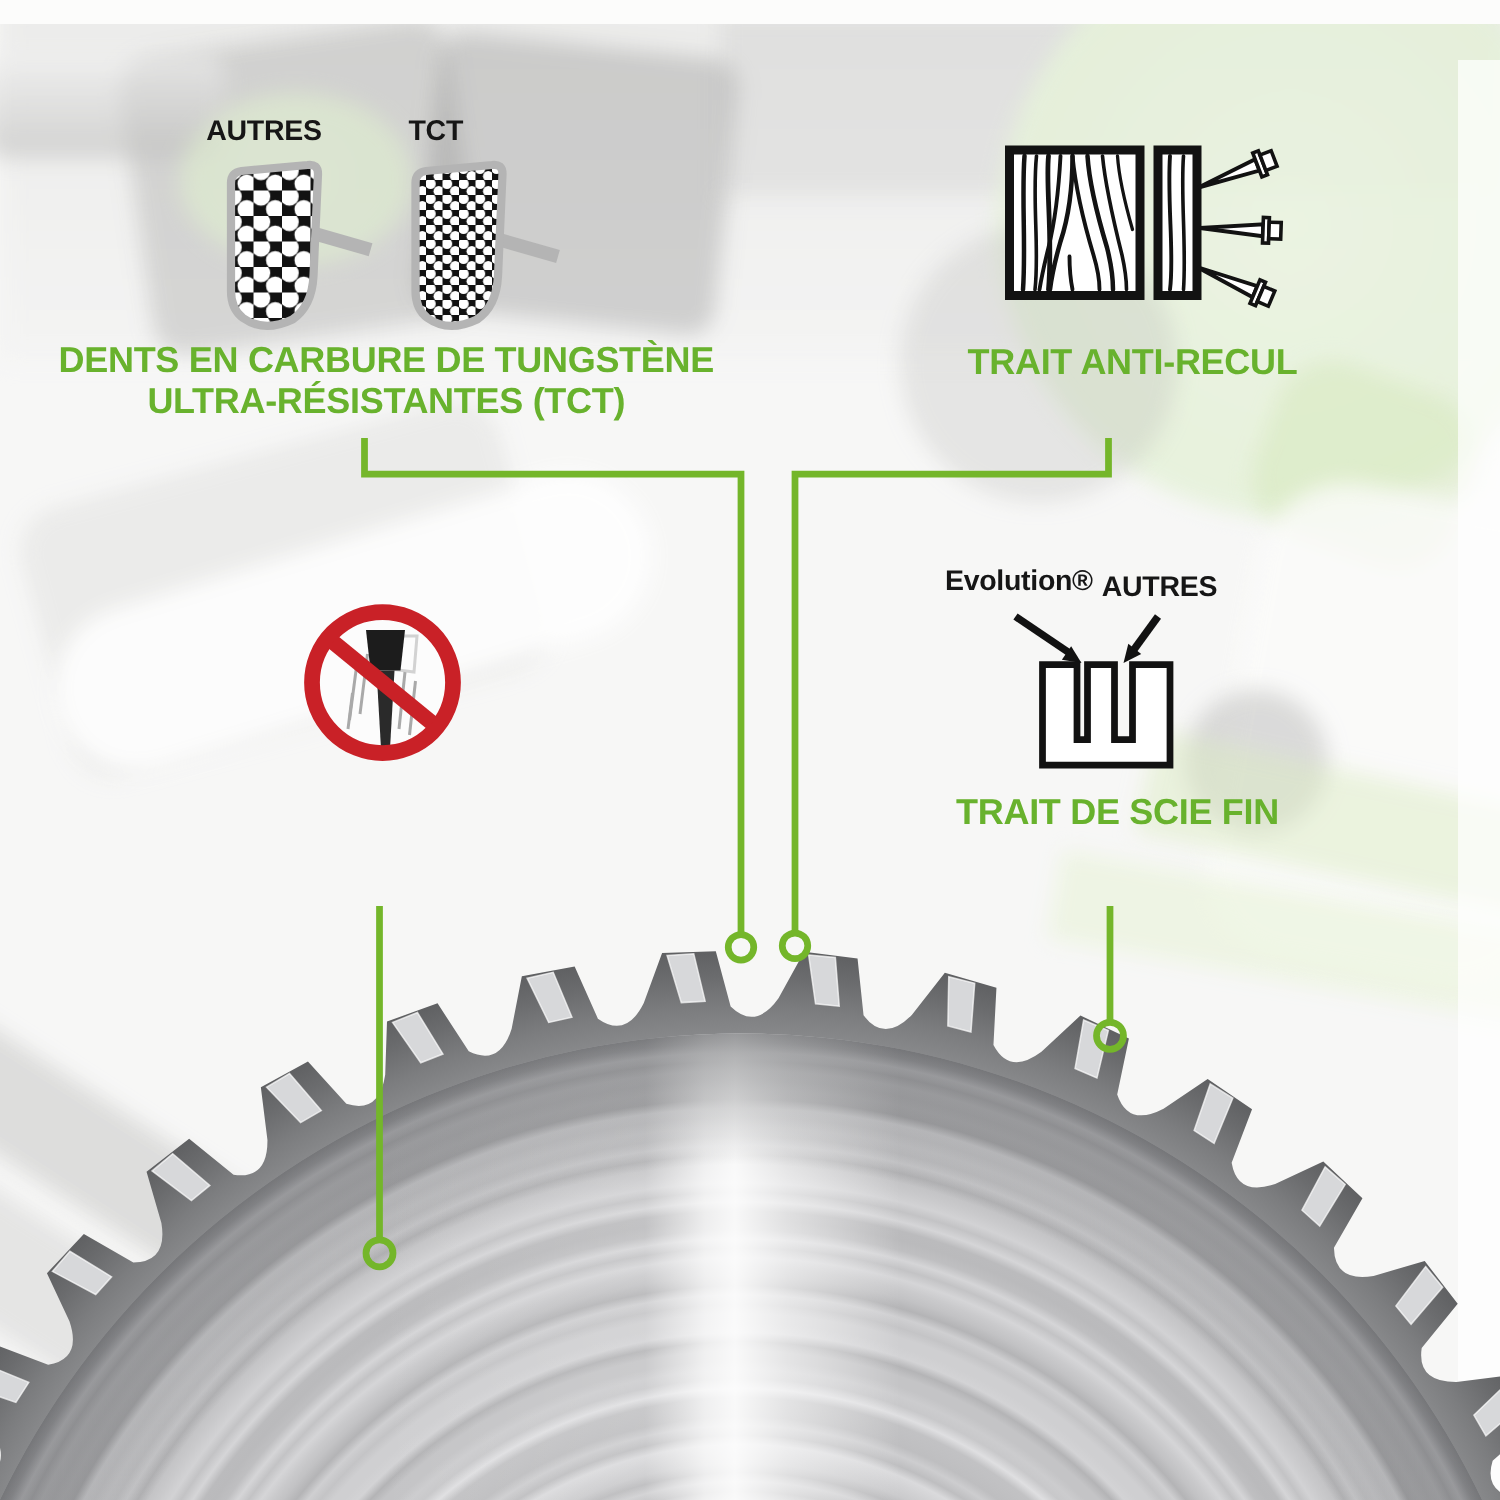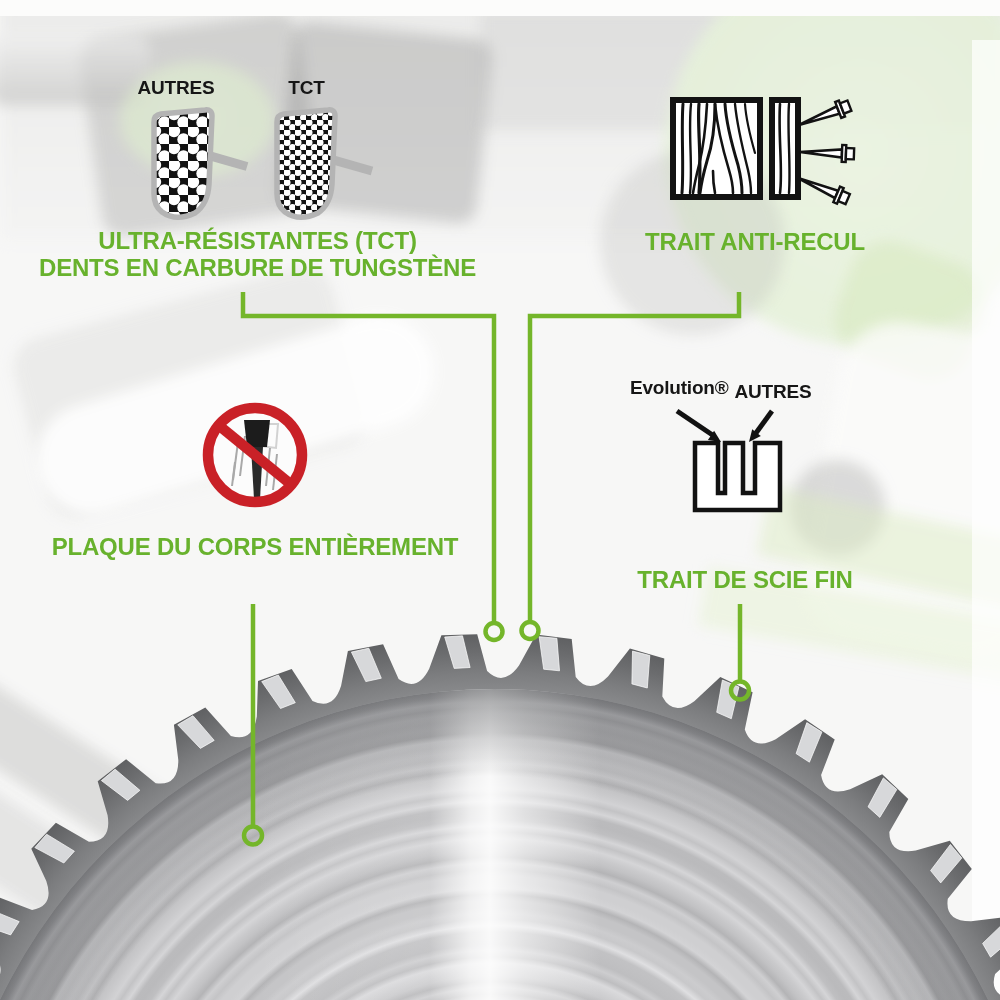--- a/index.html
+++ b/index.html
@@ -45,21 +45,21 @@
   <div class="sh" style="left:820px;top:330px;width:230px;height:320px;background:#fafaf8;opacity:.8;border-radius:60px;transform:rotate(10deg);"></div>
   <div class="sh" style="left:790px;top:460px;width:95px;height:95px;background:rgba(120,120,118,.35);border-radius:50%;"></div>
   <div class="sh" style="left:760px;top:520px;width:330px;height:70px;background:rgba(205,228,170,.5);transform:rotate(12deg);"></div>
   <div class="sh" style="left:700px;top:600px;width:390px;height:60px;background:rgba(215,235,185,.45);transform:rotate(10deg);"></div>
   <div class="sh" style="left:972px;top:40px;width:28px;height:960px;background:rgba(255,255,255,.7);filter:none;"></div>
   <div class="sh" style="left:0;top:0;width:1000px;height:16px;background:#fbfbfa;filter:none;"></div>
   <div class="veil"></div>
 </div>
 
 <div class="lbl" style="left:130px;top:77px;width:92px;">AUTRES</div>
-<div class="lbl" style="left:269px;top:77px;width:75px;">TCT</div>
+<div class="lbl" style="left:253px;top:77px;width:75px;">TCT</div>
 
 <svg class="iconsvg" style="left:146px;top:103px;" width="230" height="122" viewBox="0 0 230 122">
   <defs>
     <pattern id="dotsBig" width="19" height="17" patternUnits="userSpaceOnUse">
       <rect width="19" height="17" fill="#121212"></rect>
       <circle cx="5" cy="4" r="6.2" fill="#ffffff"></circle>
       <circle cx="14.5" cy="12.5" r="6.2" fill="#ffffff"></circle>
     </pattern>
     <pattern id="dotsSmall" width="11" height="10" patternUnits="userSpaceOnUse">
       <rect width="11" height="10" fill="#121212"></rect>
@@ -71,22 +71,22 @@
     <rect x="56" y="40" width="44" height="9" fill="var(--icon-gray)" transform="rotate(16 56 40)"></rect>
     <path d="M4,12 Q4,5 11,4 L55,0 Q62,-1 62,6 L59,74 Q58,94 45,103 Q26,112 12,102 Q4,96 4,84 Z" fill="url(#dotsBig)" stroke="var(--icon-gray)" stroke-width="5.5"></path>
   </g>
   <g transform="translate(127,7)">
     <rect x="56" y="44" width="46" height="9" fill="var(--icon-gray)" transform="rotate(16 56 44)"></rect>
     <path d="M4,12 Q4,5 11,4 L55,0 Q62,-1 62,6 L59,74 Q58,94 45,103 Q26,112 12,102 Q4,96 4,84 Z" fill="url(#dotsSmall)" stroke="var(--icon-gray)" stroke-width="5.5"></path>
   </g>
 </svg>
 
 <div class="gh" style="left:5px;top:227px;width:505px;">
+  <div>DENTS EN CARBURE DE TUNGSTÈNE</div>
   <div>ULTRA-RÉSISTANTES (TCT)</div>
-  <div>DENTS EN CARBURE DE TUNGSTÈNE</div>
 </div>
 
 <svg class="iconsvg" style="left:668px;top:95px;" width="200" height="112" viewBox="0 0 200 112">
   <rect x="5" y="5" width="87" height="97" fill="#ffffff" stroke="#121212" stroke-width="6"></rect>
   <path class="grain" stroke-width="3" d="M15,9 C13,35 16,70 14,98"></path>
   <path class="grain" stroke-width="2.4" d="M23,9 C20,38 25,72 22,98"></path>
   <path class="grain" stroke-width="3.2" d="M31,9 C29,30 34,62 31,98"></path>
   <path class="grain" stroke-width="2.6" d="M39,9 C38,28 36,50 31,70 C28,82 26,92 25,98"></path>
   <path class="grain" stroke-width="3" d="M47,9 C47,28 45,48 39,66 C35,80 33,90 32,98"></path>
   <path class="grain" stroke-width="2.6" d="M47,9 C49,30 55,55 61,75 C64,85 65,92 65,98"></path>
@@ -126,35 +126,34 @@
     <line x1="33" y1="60" x2="30" y2="84"></line>
   </g>
   <path d="M58,22 L76,22 L74,46 L58,44 Z" fill="none" stroke="#b5b5b5" stroke-width="2" opacity=".6"></path>
   <path d="M42,18 L68,18 L65,45 L45,45 Z" fill="#1c1c1c"></path>
   <path d="M49,45 L61,45 L58,97 L52,97 Z" fill="#2a2a2a"></path>
   <circle cx="53" cy="53" r="47" fill="none" stroke="var(--red)" stroke-width="10.5"></circle>
   <line x1="20" y1="26" x2="86" y2="80" stroke="var(--red)" stroke-width="10.5"></line>
 </svg>
 
 <div class="gh" style="left:0;top:533px;width:510px;">
-  <div>PLAQUE DU CORPS ENTIÈREMENT</div>
 </div>
 
 <div class="lbl" style="left:630px;top:377px;width:96px;">Evolution®</div>
 <div class="lbl" style="left:734px;top:381px;width:78px;">AUTRES</div>
 
 <svg class="iconsvg" style="left:640px;top:403px;" width="175" height="115" viewBox="0 0 175 115">
   <line x1="37" y1="8" x2="74" y2="33" stroke="#121212" stroke-width="5"></line>
   <polygon points="81,39 67.9,36.9 74.1,27.8" fill="#121212"></polygon>
   <line x1="132" y1="8" x2="116" y2="30" stroke="#121212" stroke-width="5"></line>
   <polygon points="109,39 112.2,26.2 120.8,33" fill="#121212"></polygon>
   <path d="M55,107 L55,40 L78,40 L78,90 L85,90 L85,40 L103,40 L103,90 L115,90 L115,40 L140,40 L140,107 Z" fill="#ffffff" stroke="#121212" stroke-width="4.5" stroke-linejoin="miter"></path>
 </svg>
 
-<div class="gh" style="left:585px;top:566px;width:320px;text-align:center;">TRAIT DE SCIE FIN</div>
+<div class="gh" style="left:585px;top:528px;width:320px;text-align:center;">TRAIT DE SCIE FIN</div>
 
 <svg id="blade-svg" width="1000" height="1000" viewBox="0 0 1000 1000">
   <defs>
     <radialGradient id="rimGrad" gradientUnits="userSpaceOnUse" cx="494" cy="1237" r="604">
       <stop offset="0" stop-color="#8a8b8d"></stop>
       <stop offset=".90" stop-color="#8a8b8d"></stop>
       <stop offset=".935" stop-color="#7c7d7f"></stop>
       <stop offset=".97" stop-color="#6b6c6e"></stop>
       <stop offset="1" stop-color="#5f6062"></stop>
     </radialGradient>

